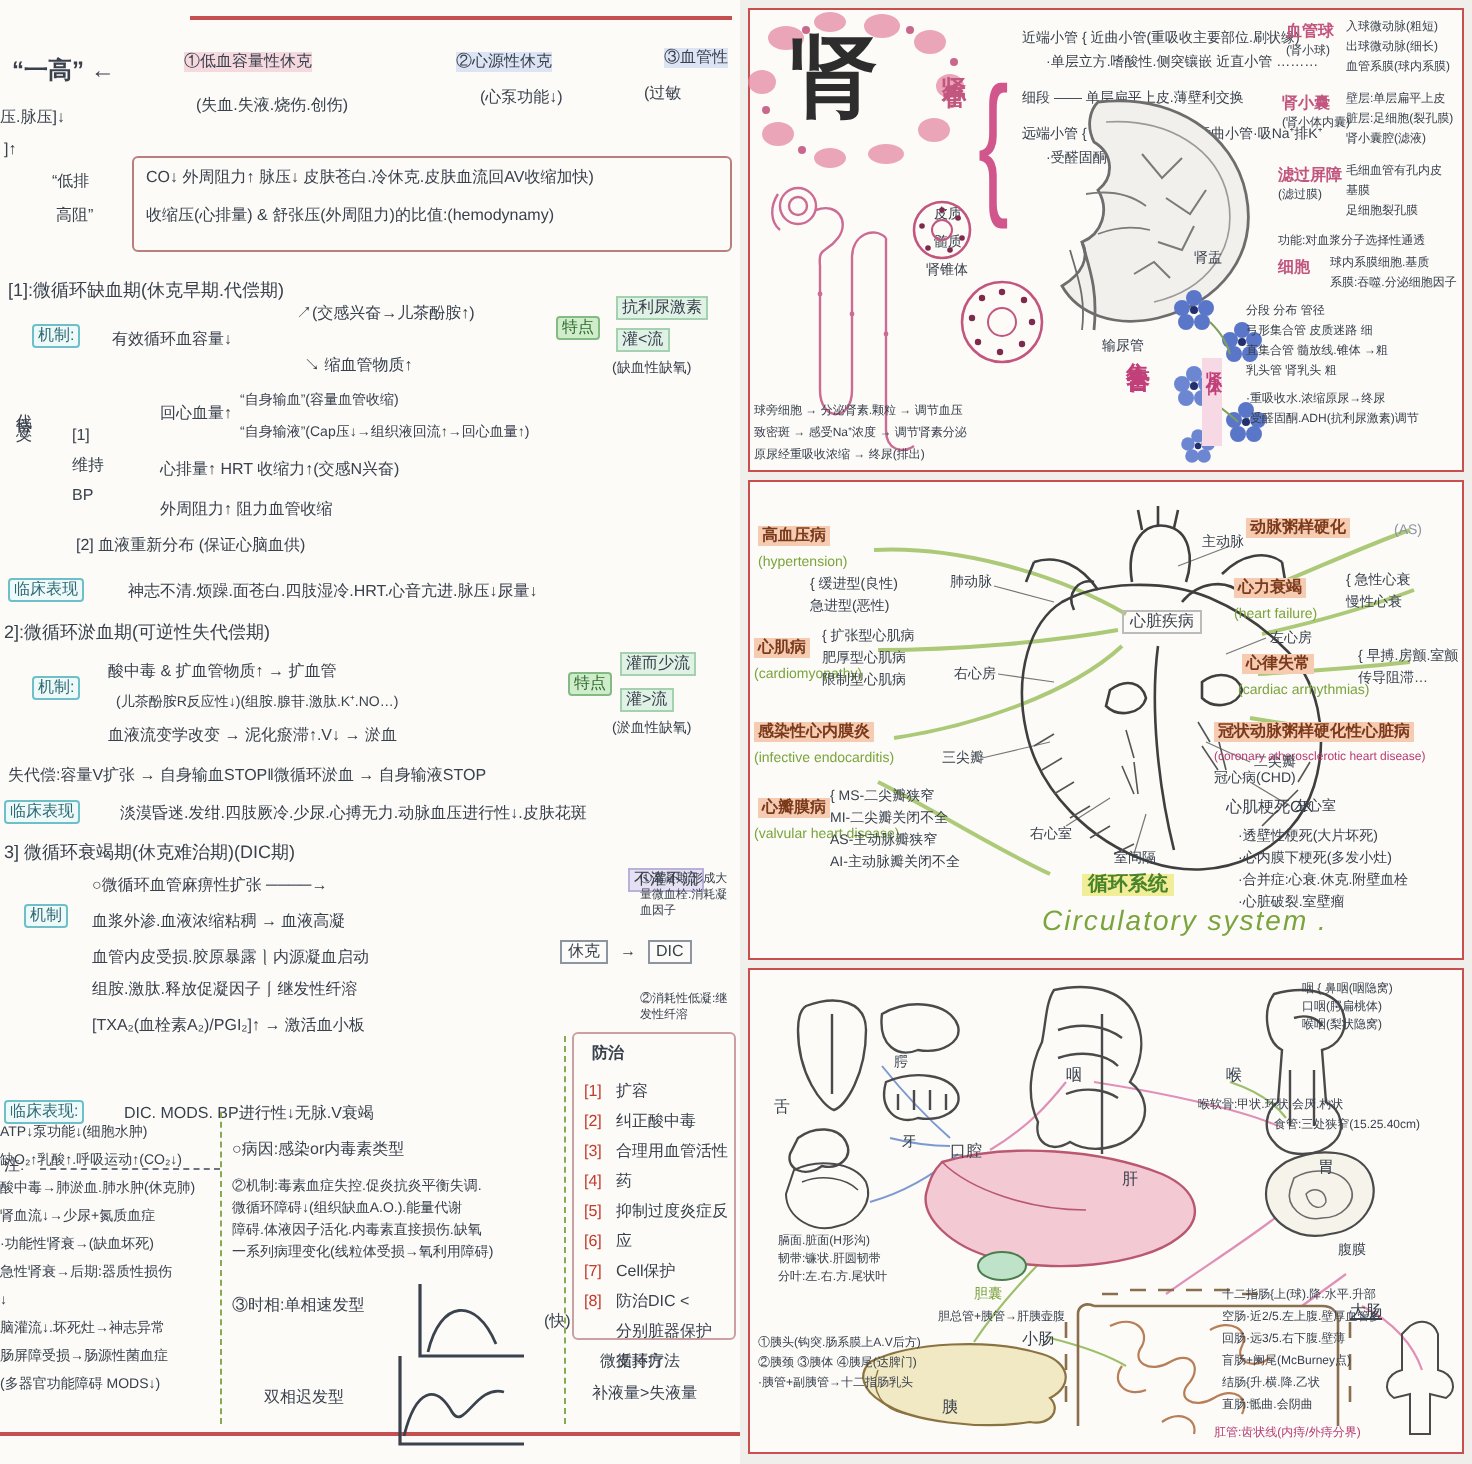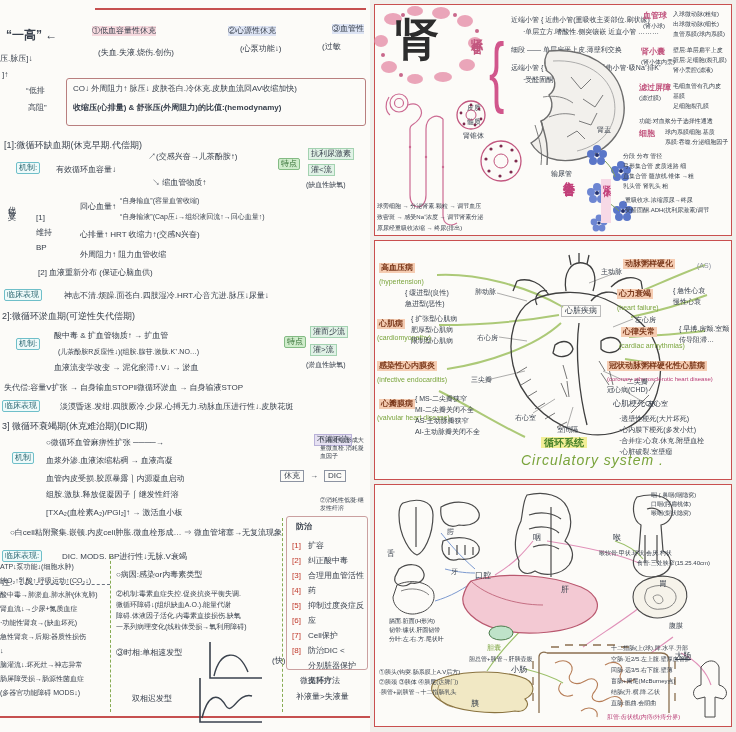--- a/index.html
+++ b/index.html
@@ -49,21 +49,21 @@
   <div class="ln sm" style="left:240px;top:44px;">(心泵功能↓)</div>
   <div class="ln sm wash-blue" style="left:318px;top:24px;margin-left:14px;">③血管性</div>
   <div class="ln sm" style="left:322px;top:42px;">(过敏</div>
   <div class="ln sm" style="left:0;top:54px;">压.脉压]↓</div>
   <div class="ln sm" style="left:2px;top:70px;">]↑</div>
   <div class="ln sm" style="left:26px;top:86px;">“低排</div>
   <div class="ln sm" style="left:28px;top:103px;">高阻”</div>
 
   <div class="sketchbox" style="left:66px;top:78px;width:298px;height:46px;"></div>
   <div class="ln sm" style="left:73px;top:84px;">CO↓ 外周阻力↑ 脉压↓ 皮肤苍白.冷休克.皮肤血流回AV收缩加快)</div>
-  <div class="ln sm" style="left:73px;top:103px;font-weight:bold;">收缩压(心排量) &amp; 舒张压(外周阻力)的比值:(hemodynamy)</div>
+  <div class="ln sm" style="left:73px;top:103px;">收缩压(心排量) &amp; 舒张压(外周阻力)的比值:(hemodynamy)</div>
 
   <div class="ln" style="left:4px;top:140px;">[1]:微循环缺血期(休克早期.代偿期)</div>
   <div class="ln sm teal-tag" style="left:16px;top:162px;">机制:</div>
   <div class="ln sm" style="left:56px;top:165px;">有效循环血容量↓</div>
   <div class="ln sm" style="left:148px;top:152px;">↗(交感兴奋→儿茶酚胺↑)</div>
   <div class="ln sm" style="left:152px;top:178px;">↘ 缩血管物质↑</div>
   <div class="ln sm green-tag" style="left:278px;top:158px;">特点</div>
   <div class="ln sm mint" style="left:308px;top:148px;">抗利尿激素</div>
   <div class="ln sm mint" style="left:308px;top:164px;">灌&lt;流</div>
   <div class="ln xs" style="left:306px;top:180px;">(缺血性缺氧)</div>
@@ -99,21 +99,20 @@
   <div class="ln sm" style="left:46px;top:456px;">血浆外渗.血液浓缩粘稠 → 血液高凝</div>
   <div class="ln sm" style="left:46px;top:474px;">血管内皮受损.胶原暴露 ⎱ 内源凝血启动</div>
   <div class="ln sm" style="left:46px;top:490px;">组胺.激肽.释放促凝因子 ⎰ 继发性纤溶</div>
   <div class="ln sm" style="left:46px;top:508px;">[TXA₂(血栓素A₂)/PGI₂]↑ → 激活血小板</div>
   <div class="ln sm lav" style="left:314px;top:434px;">不灌不流</div>
   <div class="ln sm boxed" style="left:280px;top:470px;">休克</div>
   <div class="ln sm" style="left:310px;top:471px;">→</div>
   <div class="ln sm boxed" style="left:324px;top:470px;">DIC</div>
   <div class="ln xxs" style="left:320px;top:436px;width:46px;white-space:normal;">①高凝期:形成大量微血栓.消耗凝血因子</div>
   <div class="ln xxs" style="left:320px;top:496px;width:46px;white-space:normal;">②消耗性低凝:继发性纤溶</div>
-  <div class="ln sm" style="left:10px;top:528px;">○白cell粘附聚集.嵌顿.内皮cell肿胀.微血栓形成… ⇒ 微血管堵塞→无复流现象</div>
   <div class="ln sm teal-tag" style="left:2px;top:550px;">临床表现:</div>
   <div class="ln sm" style="left:62px;top:552px;">DIC. MODS. BP进行性↓无脉.V衰竭</div>
 
   <div class="ln sm" style="left:2px;top:578px;">注:</div>
   <div class="hdash" style="left:20px;top:584px;width:90px;"></div>
   <div class="ln sm" style="left:116px;top:570px;">○病因:感染or内毒素类型</div>
   <div class="ln xs pre" style="left:116px;top:588px;line-height:11px;">②机制:毒素血症失控.促炎抗炎平衡失调.
 微循环障碍↓(组织缺血A.O.).能量代谢
 障碍.体液因子活化.内毒素直接损伤.缺氧
 一系列病理变化(线粒体受损→氧利用障碍)</div>

